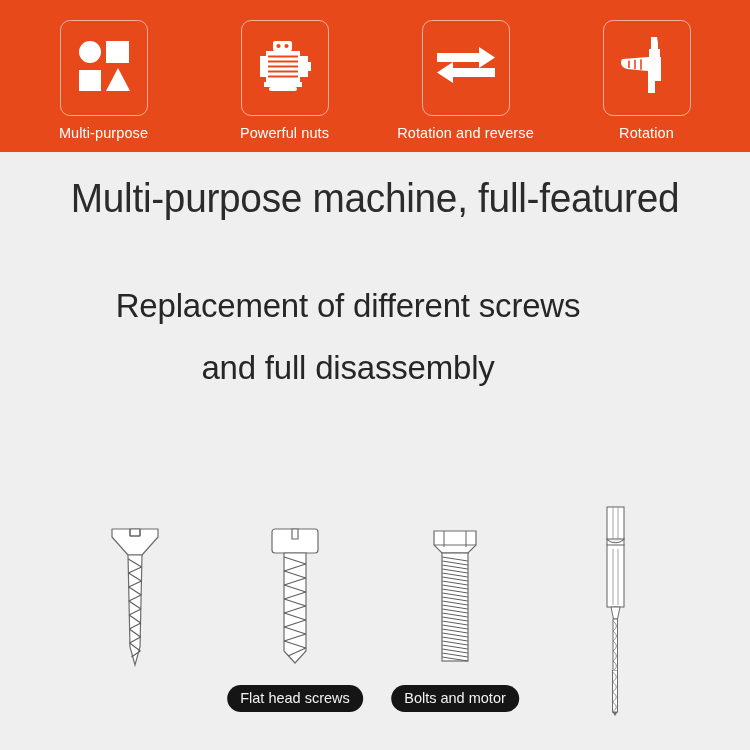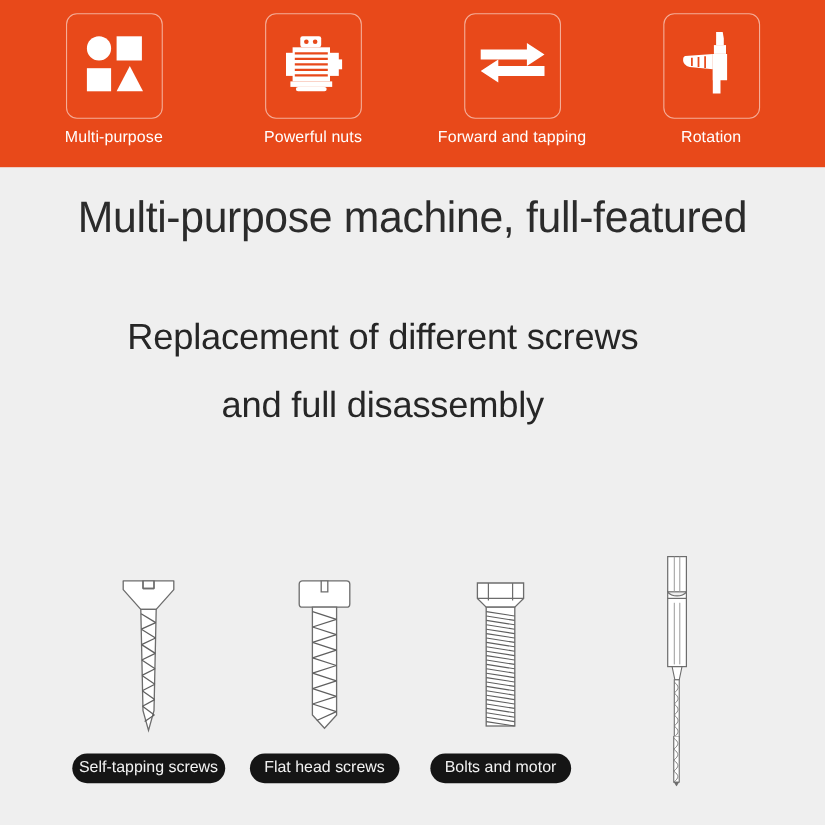--- a/index.html
+++ b/index.html
@@ -26,27 +26,27 @@
   .header-banner {
     position: absolute;
     top: 0; left: 0;
     width: 750px;
     height: 152px;
     background: #e8491a;
   }
 
   .feature-row {
     position: absolute;
-    top: 0; left: 0;
+    top: 16px; left: 0;
     width: 750px;
     height: 152px;
     display: flex;
     justify-content: center;
     align-items: flex-start;
-    padding-top: 12px;
+    padding-top: 4px;
     gap: 16px;
   }
 
   .feature {
     width: 165px;
     display: flex;
     flex-direction: column;
     align-items: center;
   }
 
@@ -213,21 +213,21 @@
       <div class="feature-card">
         <span>
           <svg width="62" height="40" viewBox="0 0 62 40">
 
             <polygon points="2,7 44,7 44,1 60,11.5 44,22 44,16 2,16" fill="#ffffff"></polygon>
 
             <polygon points="60,22 18,22 18,16 2,26.5 18,37 18,31 60,31" fill="#ffffff"></polygon>
           </svg>
         </span>
       </div>
-      <div class="feature-label">Forward and tapping</div>
+      <div class="feature-label">Rotation and reverse</div>
     </div>
 
     <div class="feature">
       <div class="feature-card">
         <span>
           <svg width="56" height="62" viewBox="0 0 56 62">
 
             <path d="M32,2 L38,2 L39,8 L39,14 L32,14 Z" fill="#ffffff"></path>
             <rect x="30" y="14" width="11" height="8" fill="#ffffff"></rect>
 
@@ -290,21 +290,20 @@
               <path d="M29.1,92 L40.8,100"></path>
                 <path d="M40.8,100 L29.3,106"></path>
               <path d="M29.3,106 L40.6,114"></path>
                 <path d="M40.6,114 L29.6,120"></path>
               <path d="M29.6,120 L40.3,128"></path>
                 <path d="M40.3,128 L31.5,134"></path>
             </g>
           </svg>
         </span>
       </div>
-      <div class="product-pill overflow">Self-tapping screws</div>
     </div>
 
     <div class="product">
       <div class="product-art">
         <span>
           <svg width="70" height="150" viewBox="0 0 70 150">
 
             <rect x="12" y="6" width="46" height="24" rx="3" fill="#ffffff" stroke="#6d6d6d" stroke-width="1.2"></rect>
 
             <path d="M32,6 L38,6 L38,16 L32,16 Z" fill="#ffffff" stroke="#6d6d6d" stroke-width="1.2"></path>

